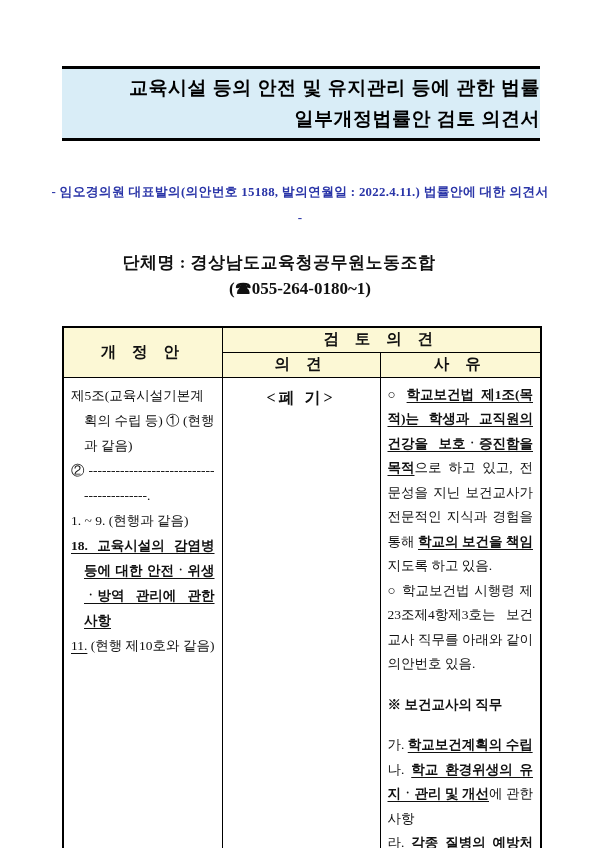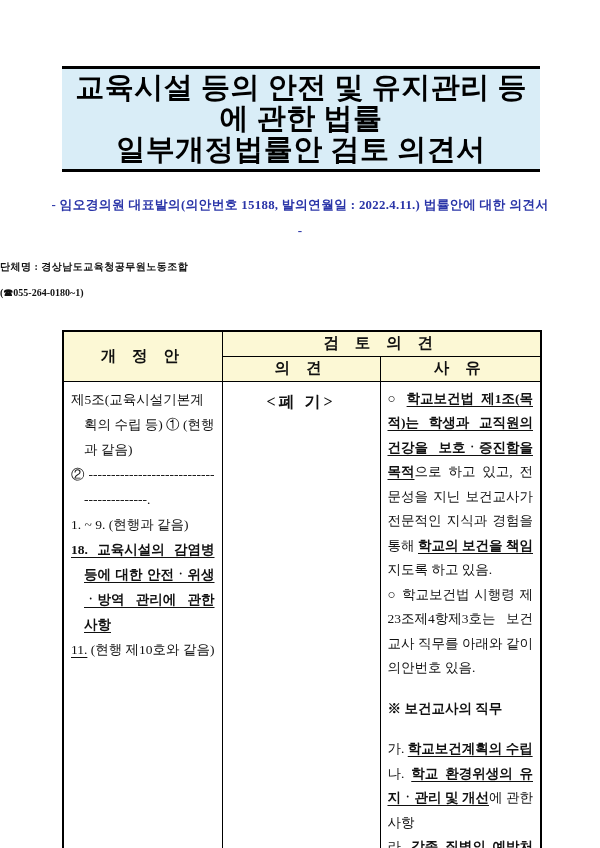--- a/index.html
+++ b/index.html
@@ -20,47 +20,47 @@
     overflow:hidden;
   }
   .page{width:600px;height:848px;position:relative;}
 
   
   .title-box{
     margin:66px 60px 0 62px;
     background:var(--title-bg);
     border-top:3px solid var(--title-border);
     border-bottom:3px solid var(--title-border);
-    text-align:center;
+    text-align:right;
     padding:3px 0 4px 0;
-    font-family:Liberation Serif, serif;
+    font-family:Liberation Sans, sans-serif;
     font-weight:800;
-    font-size:29px;
+    font-size:19px;
     line-height:31px;
     letter-spacing:0.5px;
     color:#000;
   }
 
   
   .subtitle{
-    margin-top:25px;
+    margin-top:43px;
     color:var(--subtitle-text);
     font-weight:bold;
     font-size:12.8px;
     text-align:center;
   }
   .subtitle .line1{white-space:nowrap;letter-spacing:0.3px;}
   .subtitle .line2{margin-top:9px;font-size:13px;}
 
   
   .org{
-    margin-top:15px;
-    text-align:left;
+    margin-top:24px;
+    text-align:center;
     font-weight:bold;
-    font-size:10px;
+    font-size:17px;
     line-height:26px;
   }
   .org .org-name{padding-right:42px;letter-spacing:0.5px;}
   .org .org-phone{}
 
   
   table.review{
     margin:24px 0 0 62px;
     width:478px;
     border-collapse:collapse;

